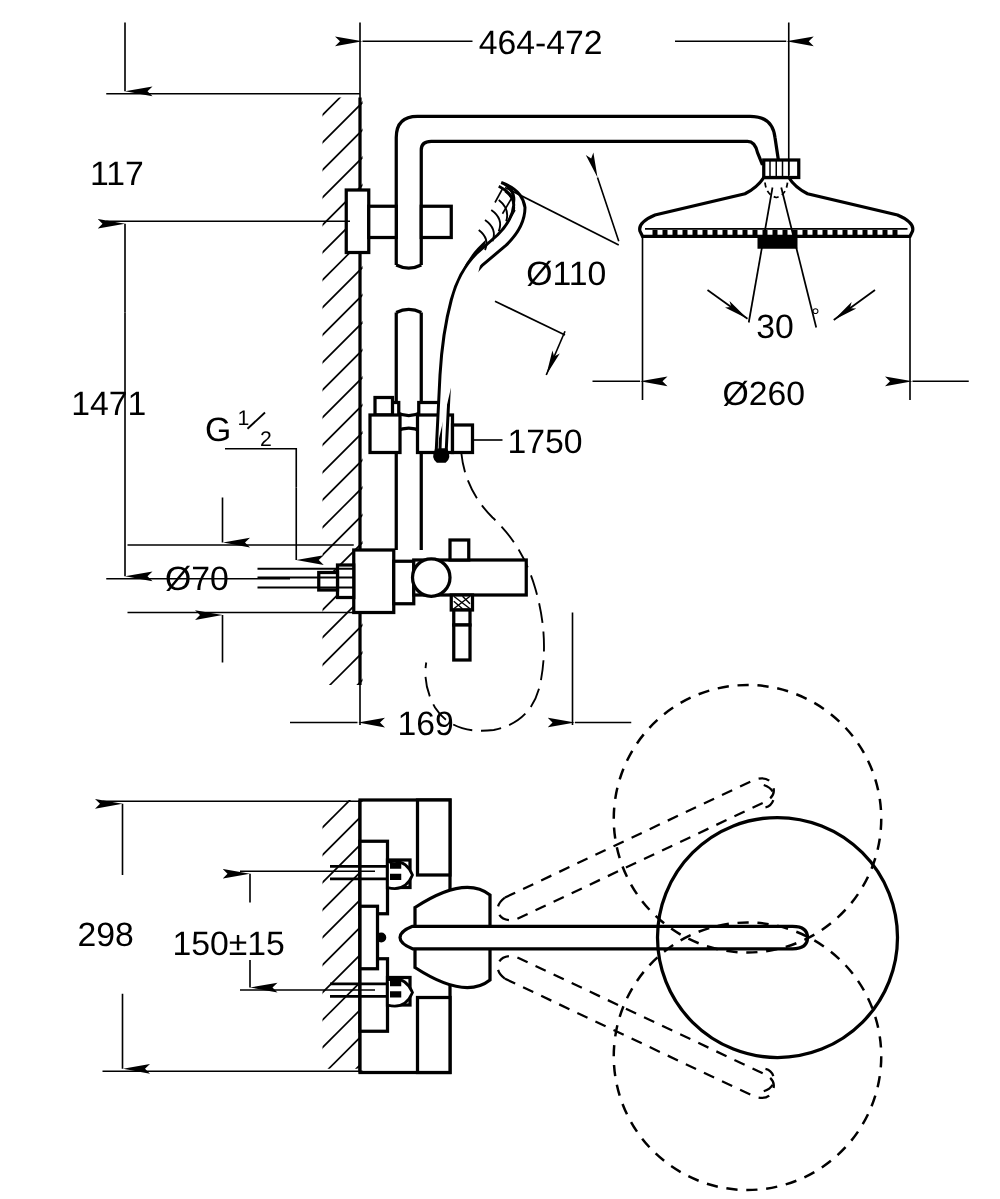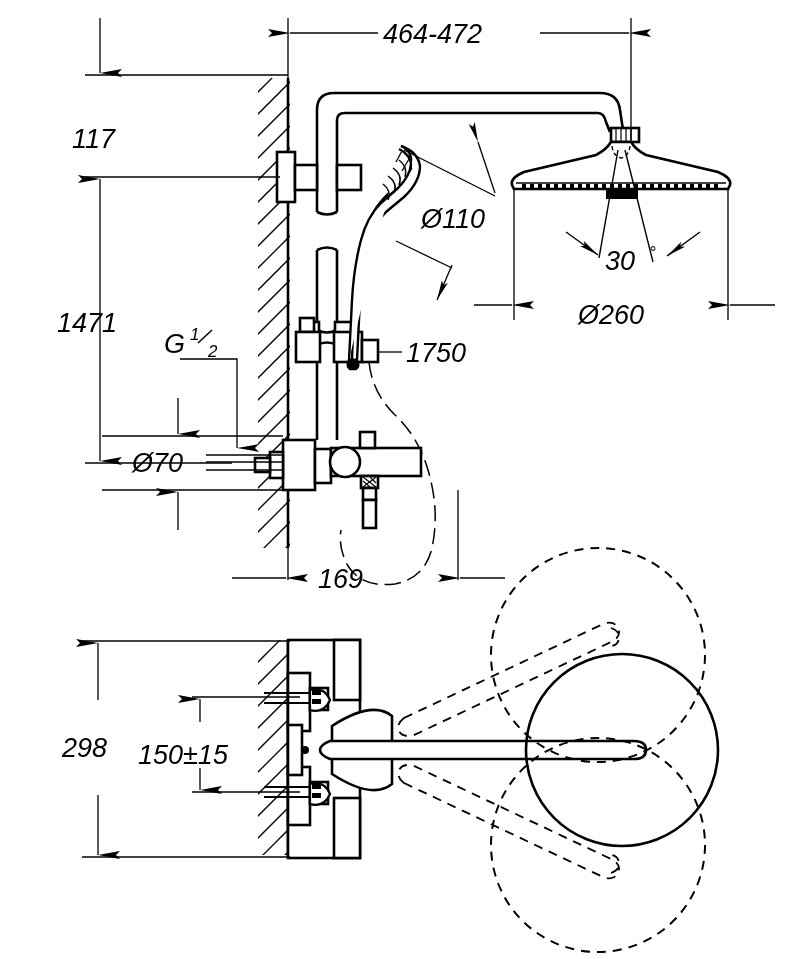--- a/index.html
+++ b/index.html
@@ -1,18 +1,18 @@
 <!DOCTYPE html>
 <html><head>
 <meta charset="utf-8">
 <style>
   html,body{margin:0;padding:0;background:#ffffff;}
   body{width:800px;height:959px;position:relative;overflow:hidden;
        font-family:"Liberation Sans", sans-serif;color:#000;}
-  #stage{position:absolute;left:0;top:0;width:664px;height:959px;font-style:italic;}
+  #stage{position:absolute;left:0;top:0;width:664px;height:959px;}
   svg{display:block;}
   text{font-family:"Liberation Sans", sans-serif;fill:#000;}
   .dim-text{font-size:27px;}
   .dim-text-sm{font-size:17px;}
 </style>
 </head>
 <body>
 
 <div id="stage">
 <svg width="800" height="959" viewBox="0 0 800 959">

